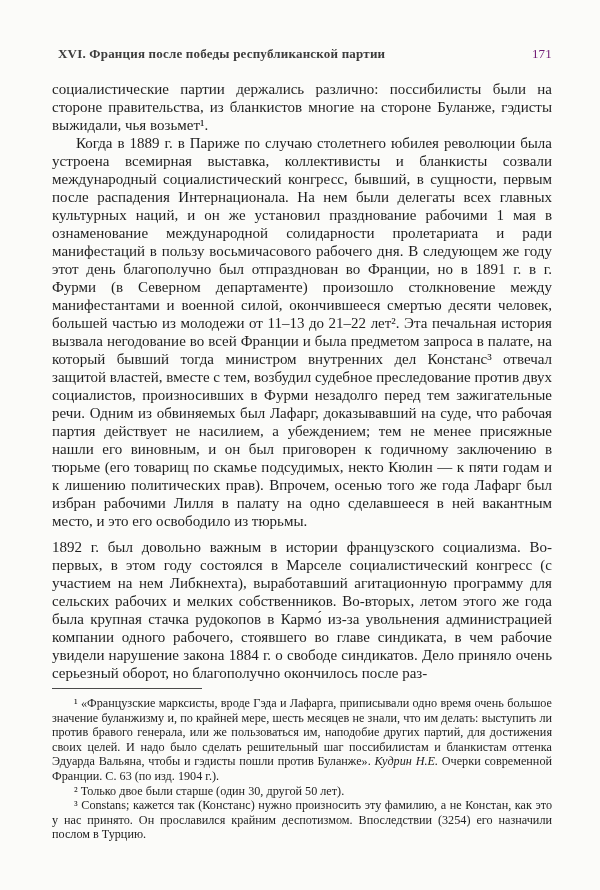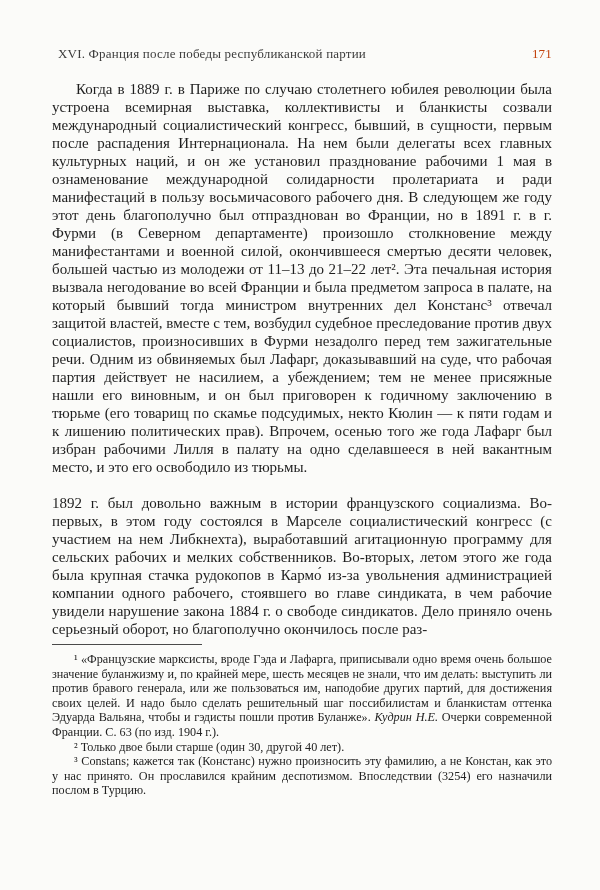--- a/index.html
+++ b/index.html
@@ -16,31 +16,31 @@
   }
   .page-header {
     display: flex;
     justify-content: space-between;
     align-items: baseline;
     font-size: 13px;
     color: #3c3c3c;
     letter-spacing: 0.2px;
     margin-bottom: 18px;
   }
-  .page-header .running-head { padding-left: 6px; }
-  .page-header .page-number { color: #c2410c; }
+  .page-header .running-head { padding-left: 6px; font-weight: bold; }
+  .page-header .page-number { color: #701a75; }
   .body-text {
     font-size: 15px;
     line-height: 18px;
     text-align: justify;
     color: #1e1e1e;
   }
   .body-text p { text-indent: 0; }
   .body-text p.indent { text-indent: 24px; }
-  .body-text p.gap-before { margin-top: 18px; }
+  .body-text p.gap-before { margin-top: 8px; }
   .footnotes {
     margin-top: 6px;
     font-size: 12.2px;
     line-height: 14.6px;
     text-align: justify;
     color: #222;
   }
   .fn-rule {
     width: 150px;
     height: 1px;
@@ -54,26 +54,27 @@
 <body>
 
 <div class="page">
 
   <header class="page-header">
     <span class="running-head">XVI. Франция после победы республиканской партии</span>
     <span class="page-number">171</span>
   </header>
 
   <main class="body-text">
+    <p>социалистические партии держались различно: поссибилисты были на стороне правительства, из бланкистов многие на стороне Буланже, гэдисты выжидали, чья возьмет¹.</p>
     <p class="indent">Когда в 1889 г. в Париже по случаю столетнего юбилея революции была устроена всемирная выставка, коллективисты и бланкисты созвали международный социалистический конгресс, бывший, в сущности, первым после распадения Интернационала. На нем были делегаты всех главных культурных наций, и он же установил празднование рабочими 1 мая в ознаменование международной солидарности пролетариата и ради манифестаций в пользу восьмичасового рабочего дня. В следующем же году этот день благополучно был отпразднован во Франции, но в 1891 г. в г. Фурми (в Северном департаменте) произошло столкновение между манифестантами и военной силой, окончившееся смертью десяти человек, большей частью из молодежи от 11–13 до 21–22 лет². Эта печальная история вызвала негодование во всей Франции и была предметом запроса в палате, на который бывший тогда министром внутренних дел Констанс³ отвечал защитой властей, вместе с тем, возбудил судебное преследование против двух социалистов, произносивших в Фурми незадолго перед тем зажигательные речи. Одним из обвиняемых был Лафарг, доказывавший на суде, что рабочая партия действует не насилием, а убеждением; тем не менее присяжные нашли его виновным, и он был приговорен к годичному заключению в тюрьме (его товарищ по скамье подсудимых, некто Кюлин — к пяти годам и к лишению политических прав). Впрочем, осенью того же года Лафарг был избран рабочими Лилля в палату на одно сделавшееся в ней вакантным место, и это его освободило из тюрьмы.</p>
     <p class="gap-before">1892 г. был довольно важным в истории французского социализма. Во-первых, в этом году состоялся в Марселе социалистический конгресс (с участием на нем Либкнехта), выработавший агитационную программу для сельских рабочих и мелких собственников. Во-вторых, летом этого же года была крупная стачка рудокопов в Кармо́ из-за увольнения администрацией компании одного рабочего, стоявшего во главе синдиката, в чем рабочие увидели нарушение закона 1884 г. о свободе синдикатов. Дело приняло очень серьезный оборот, но благополучно окончилось после раз-</p>
   </main>
 
   <footer class="footnotes">
     <div class="fn-rule"></div>
     <p class="fn">
       <span>¹ «Французские марксисты, вроде Гэда и Лафарга, приписывали одно время очень большое значение буланжизму и, по крайней мере, шесть месяцев не знали, что им делать: выступить ли против бравого генерала, или же пользоваться им, наподобие других партий, для достижения своих целей. И надо было сделать решительный шаг поссибилистам и бланкистам оттенка Эдуарда Вальяна, чтобы и гэдисты пошли против Буланже». </span><span class="italic">Кудрин Н.Е.</span><span> Очерки современной Франции. С. 63 (по изд. 1904 г.).</span>
     </p>
-    <p class="fn">² Только двое были старше (один 30, другой 40 лет).</p>
+    <p class="fn">² Только двое были старше (один 30, другой 50 лет).</p>
     <p class="fn">³ Constans; кажется так (Констанс) нужно произносить эту фамилию, а не Констан, как это у нас принято. Он прославился крайним деспотизмом. Впоследствии (3254) его назначили послом в Турцию.</p>
   </footer>
 
 </div>
 
 </body></html>

